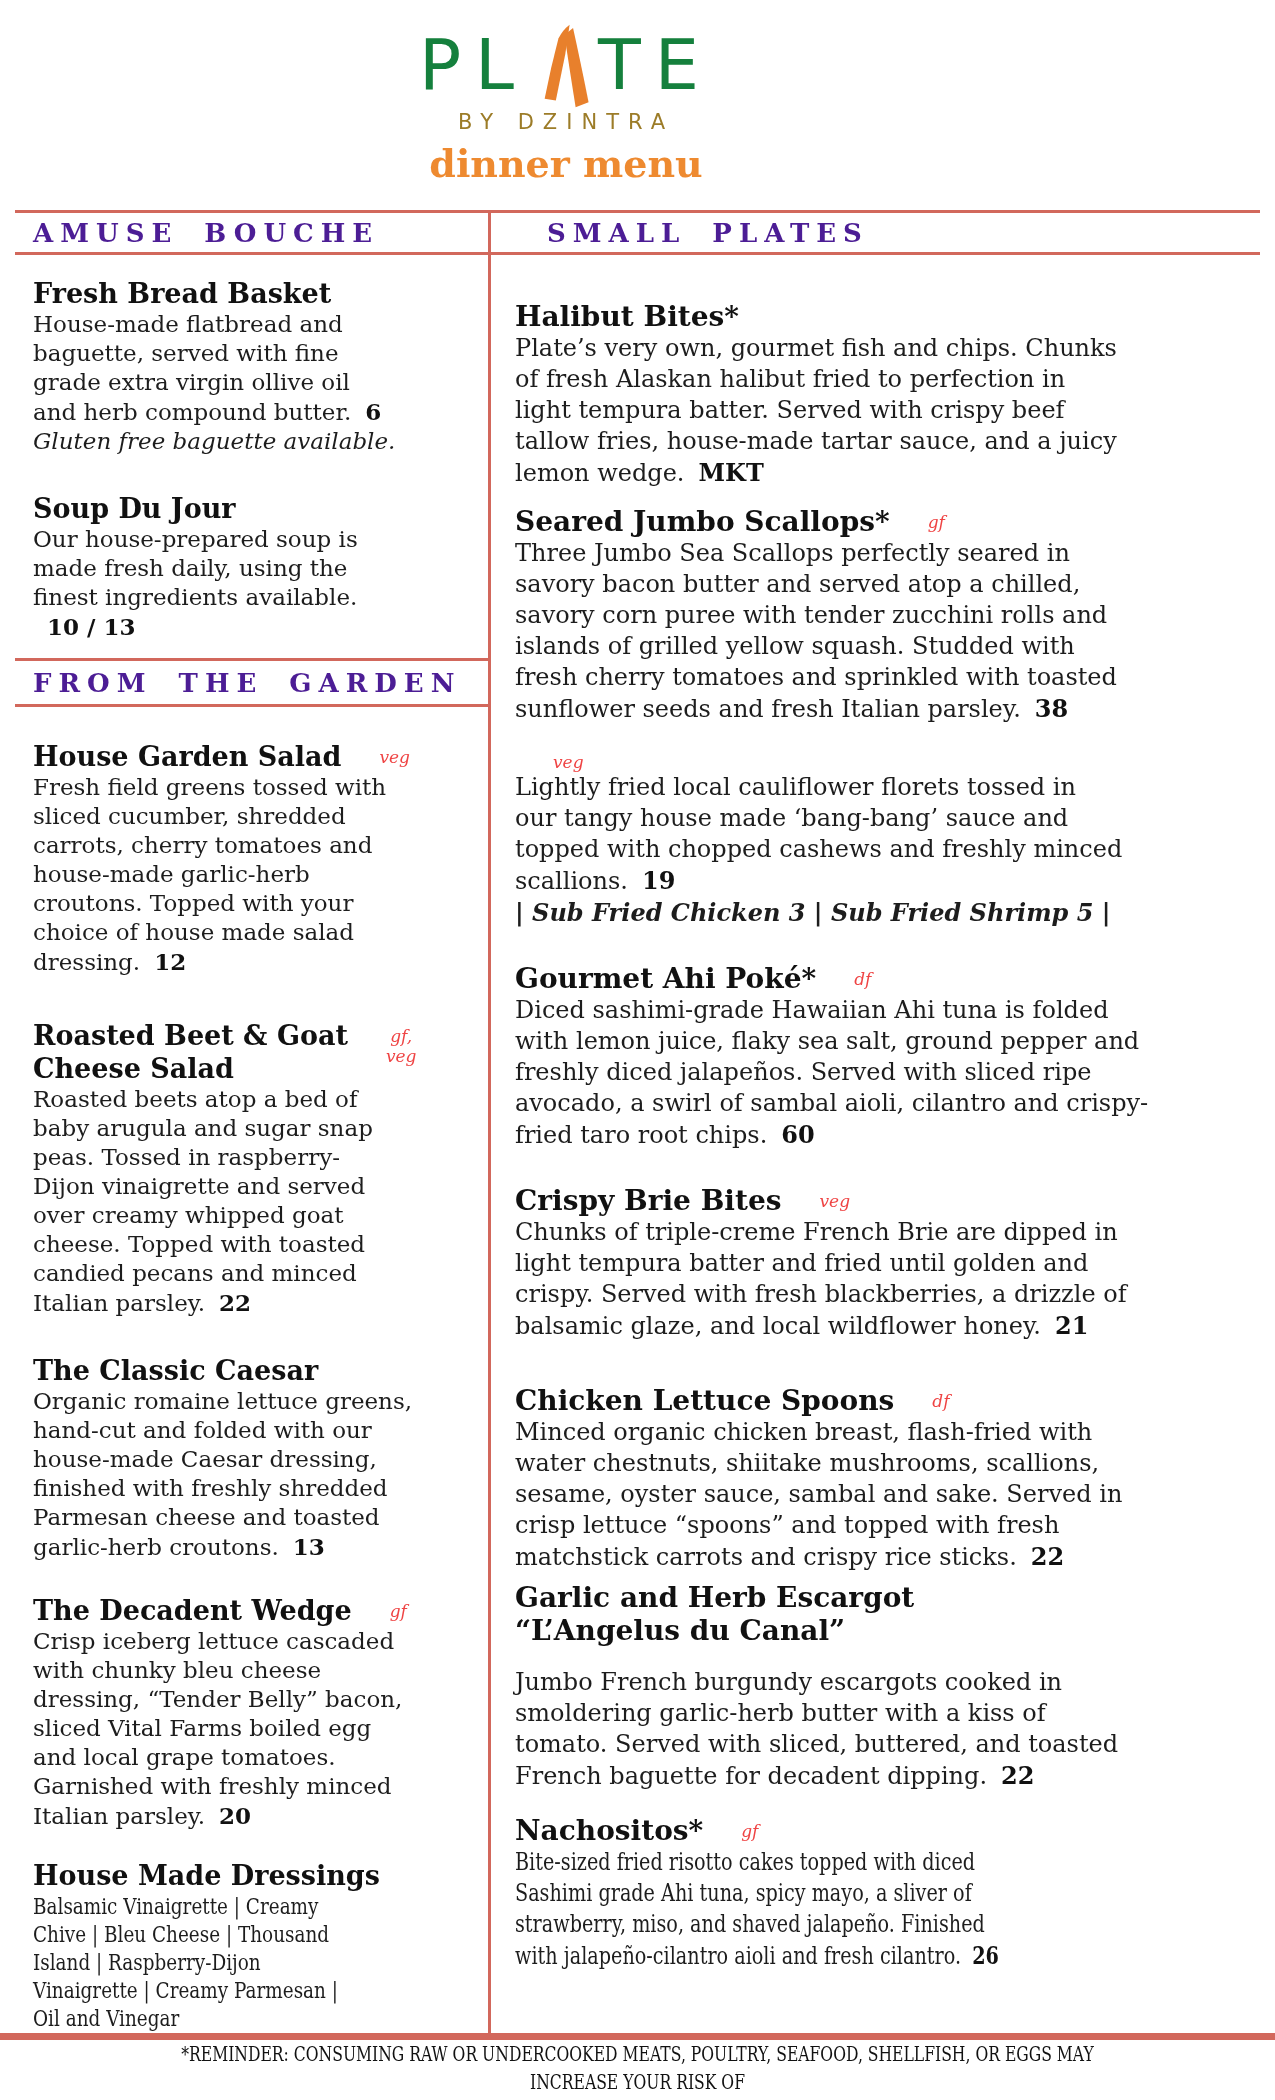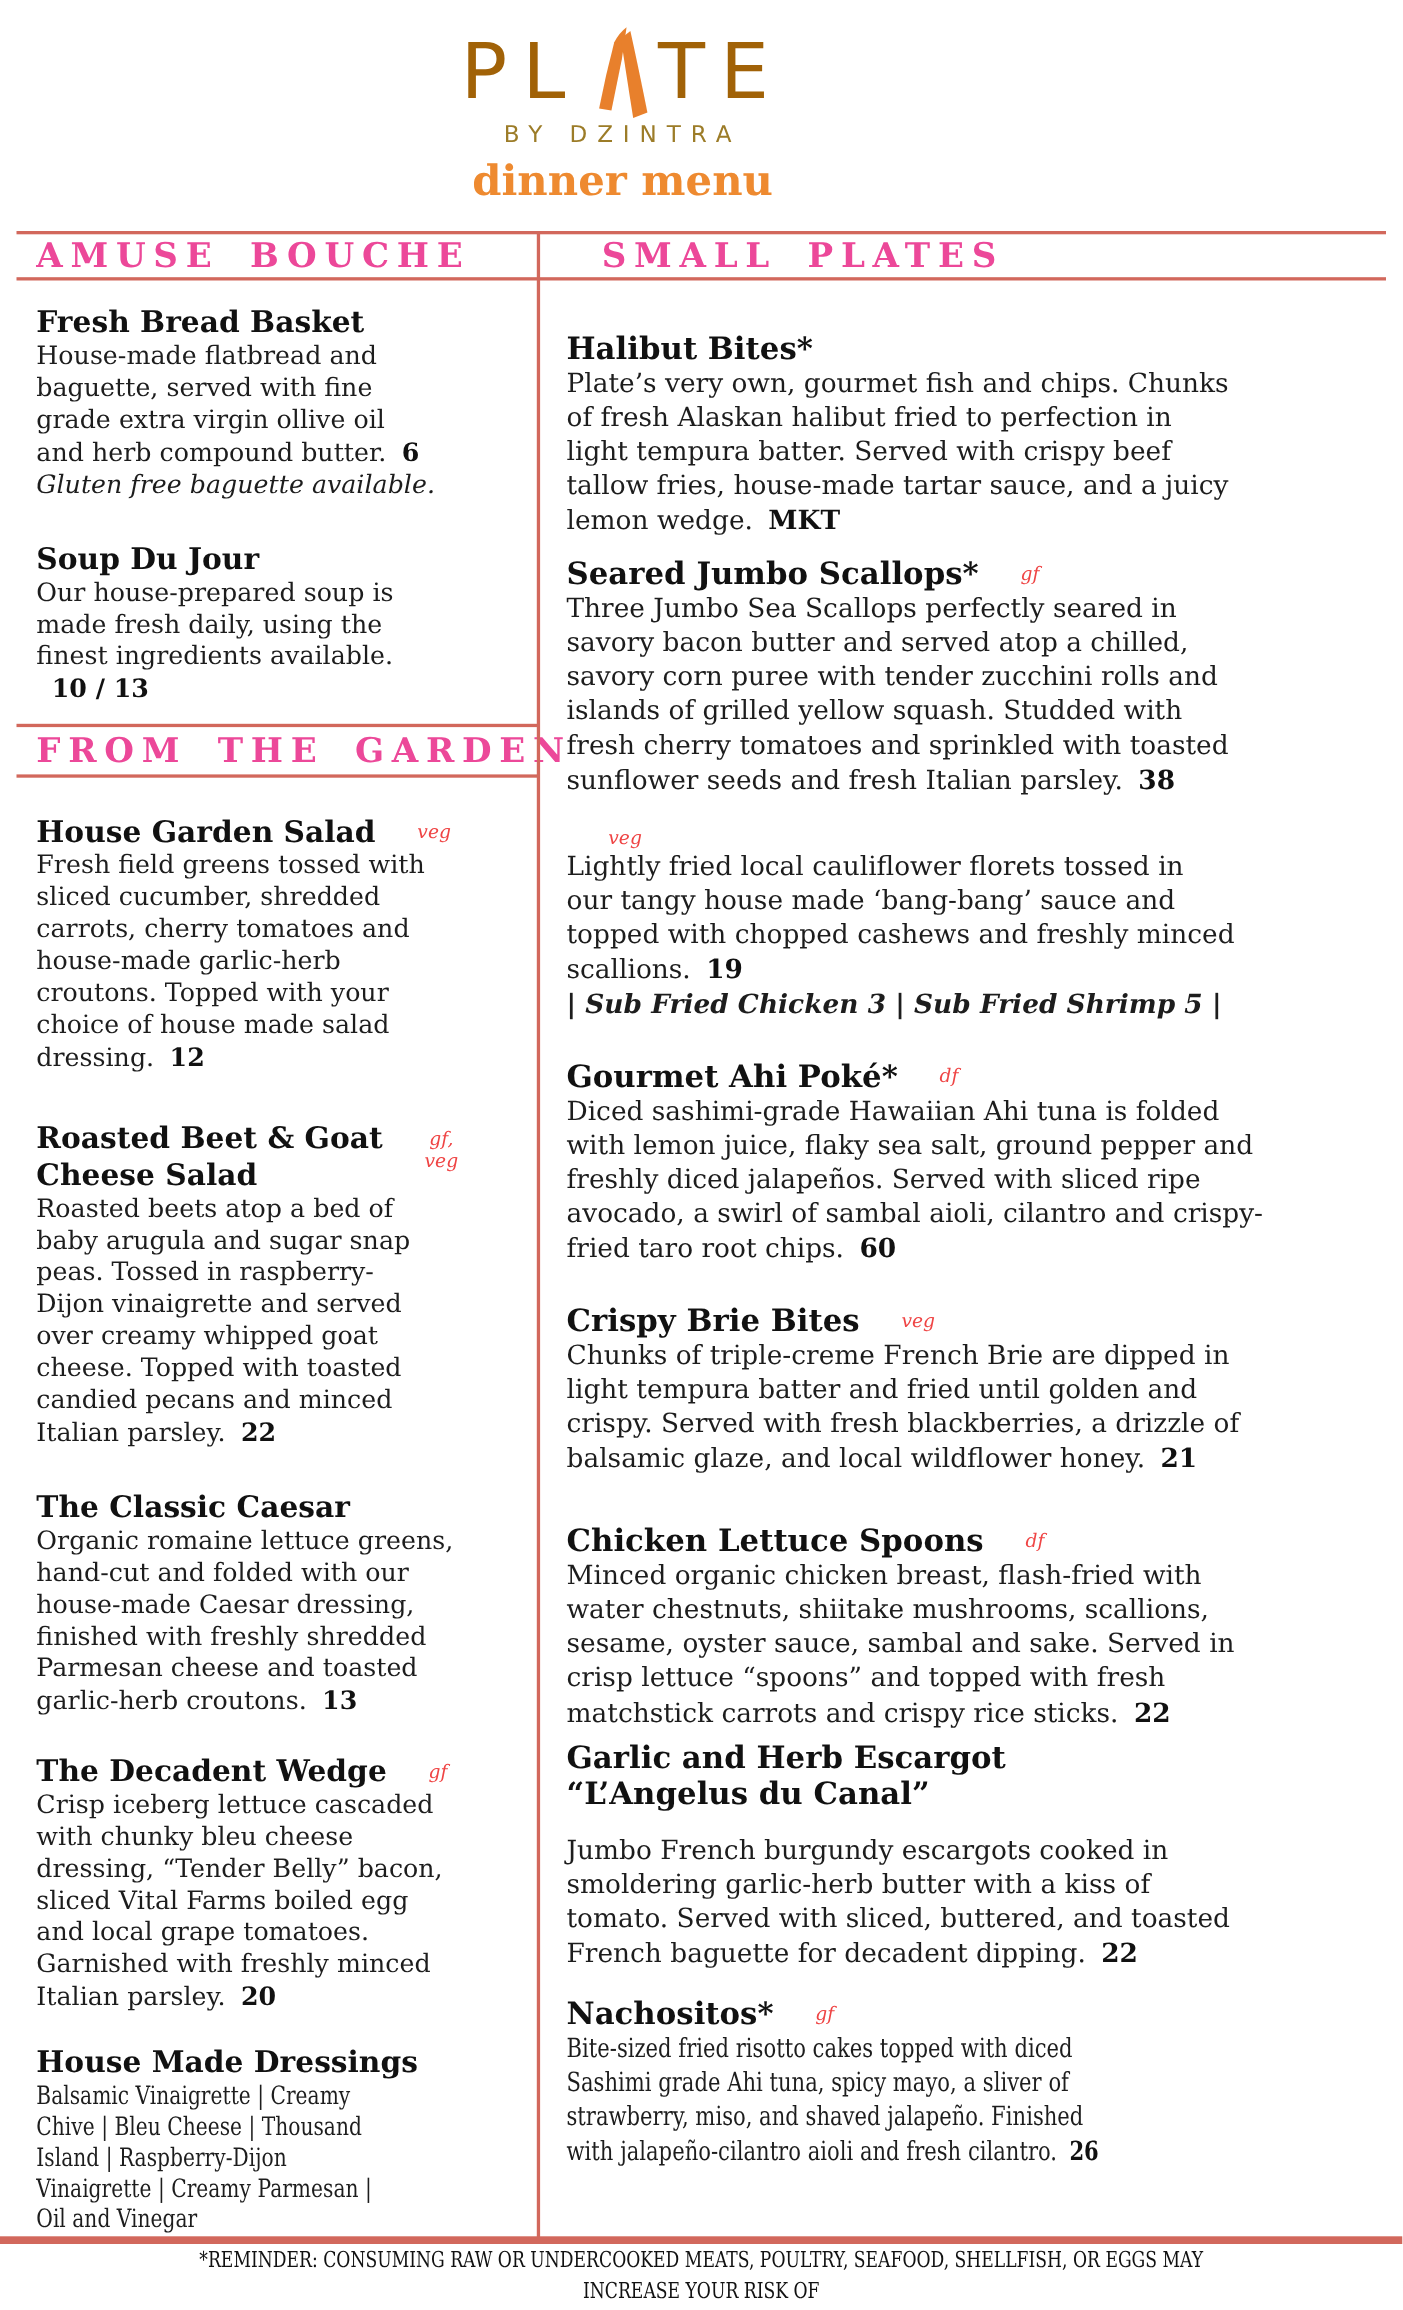--- a/index.html
+++ b/index.html
@@ -9,21 +9,21 @@
     font-family:"DejaVu Serif","Liberation Serif",serif;
     color:#1d1d1d;
   }
 
   
   .logo-block { position:absolute; top:22px; left:316px; width:500px; text-align:center; }
   .logo-word { display:flex; justify-content:center; align-items:flex-end; height:78px; }
   .logo-letters {
     font-family:"DejaVu Sans","Liberation Sans",sans-serif;
     font-size:70px; line-height:70px; letter-spacing:14px;
-    color:#a16207; font-weight:400;
+    color:#15803d; font-weight:400;
   }
   .logo-a-svg { width:62px; height:96px; margin:0 6px -14px 2px; }
   .logo-tagline {
     margin-top:10px;
     font-family:"DejaVu Sans","Liberation Sans",sans-serif;
     font-size:21px; letter-spacing:9px; color:#9c7c28;
   }
   .menu-title {
     margin-top:10px; font-family:"DejaVu Serif","Liberation Serif",serif;
     font-weight:bold; font-size:38px; line-height:40px; color:#ee8a30;
@@ -31,22 +31,22 @@
 
   
   .band {
     position:absolute; border-top:3px solid #d2685c; border-bottom:3px solid #d2685c;
     background:#ffffff;
   }
   .band-top { top:210px; left:15px; width:1245px; height:45px; }
   .band-garden { top:658px; left:15px; width:474px; height:49px; }
   .band-header {
     position:absolute; top:0; height:39px; line-height:41px;
-    font-weight:bold; font-size:31px; letter-spacing:7px; word-spacing:10px;
-    color:#ec4899; white-space:nowrap;
+    font-weight:bold; font-size:26px; letter-spacing:7px; word-spacing:10px;
+    color:#4c1d95; white-space:nowrap;
   }
   .hdr-amuse { left:18px; }
   .hdr-small { left:532px; }
   .hdr-garden { left:18px; line-height:44px; }
 
   
   .v-divider { position:absolute; left:488px; top:210px; width:3px; height:1826px; background:#d2685c; }
   .footer-rule { position:absolute; top:2033px; left:0; width:1275px; height:7px; background:#d2685c; }
 
   

